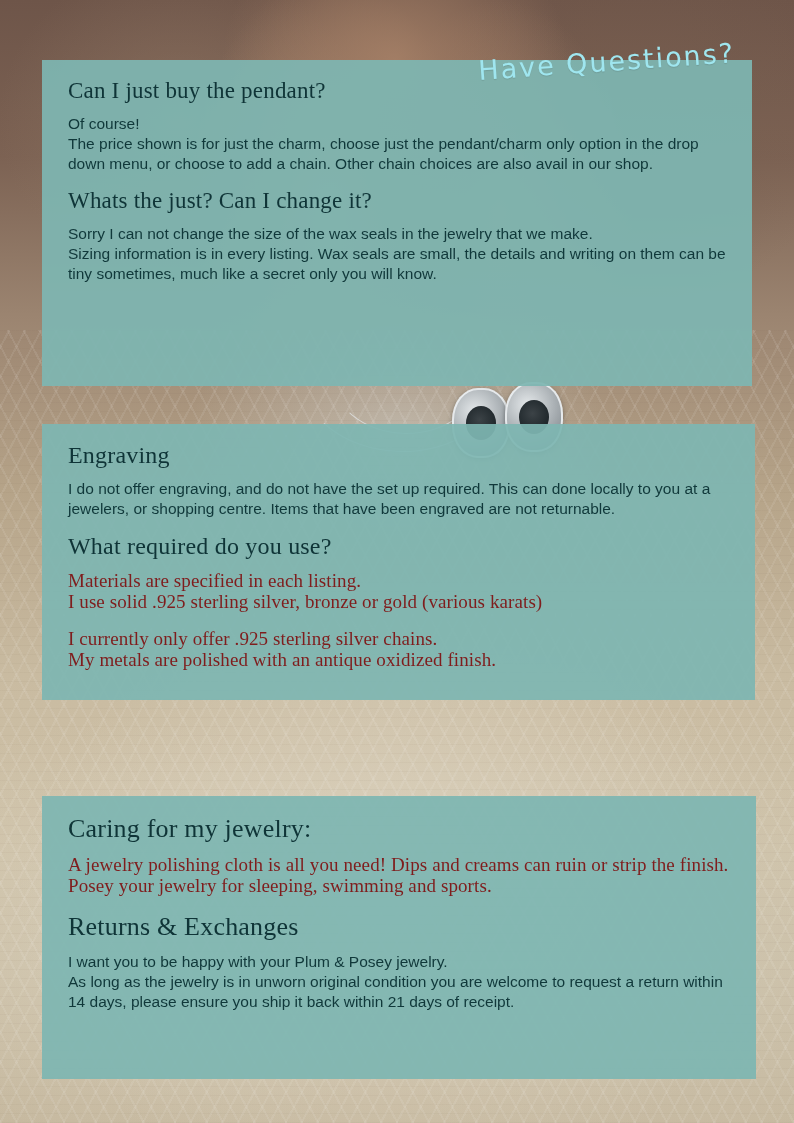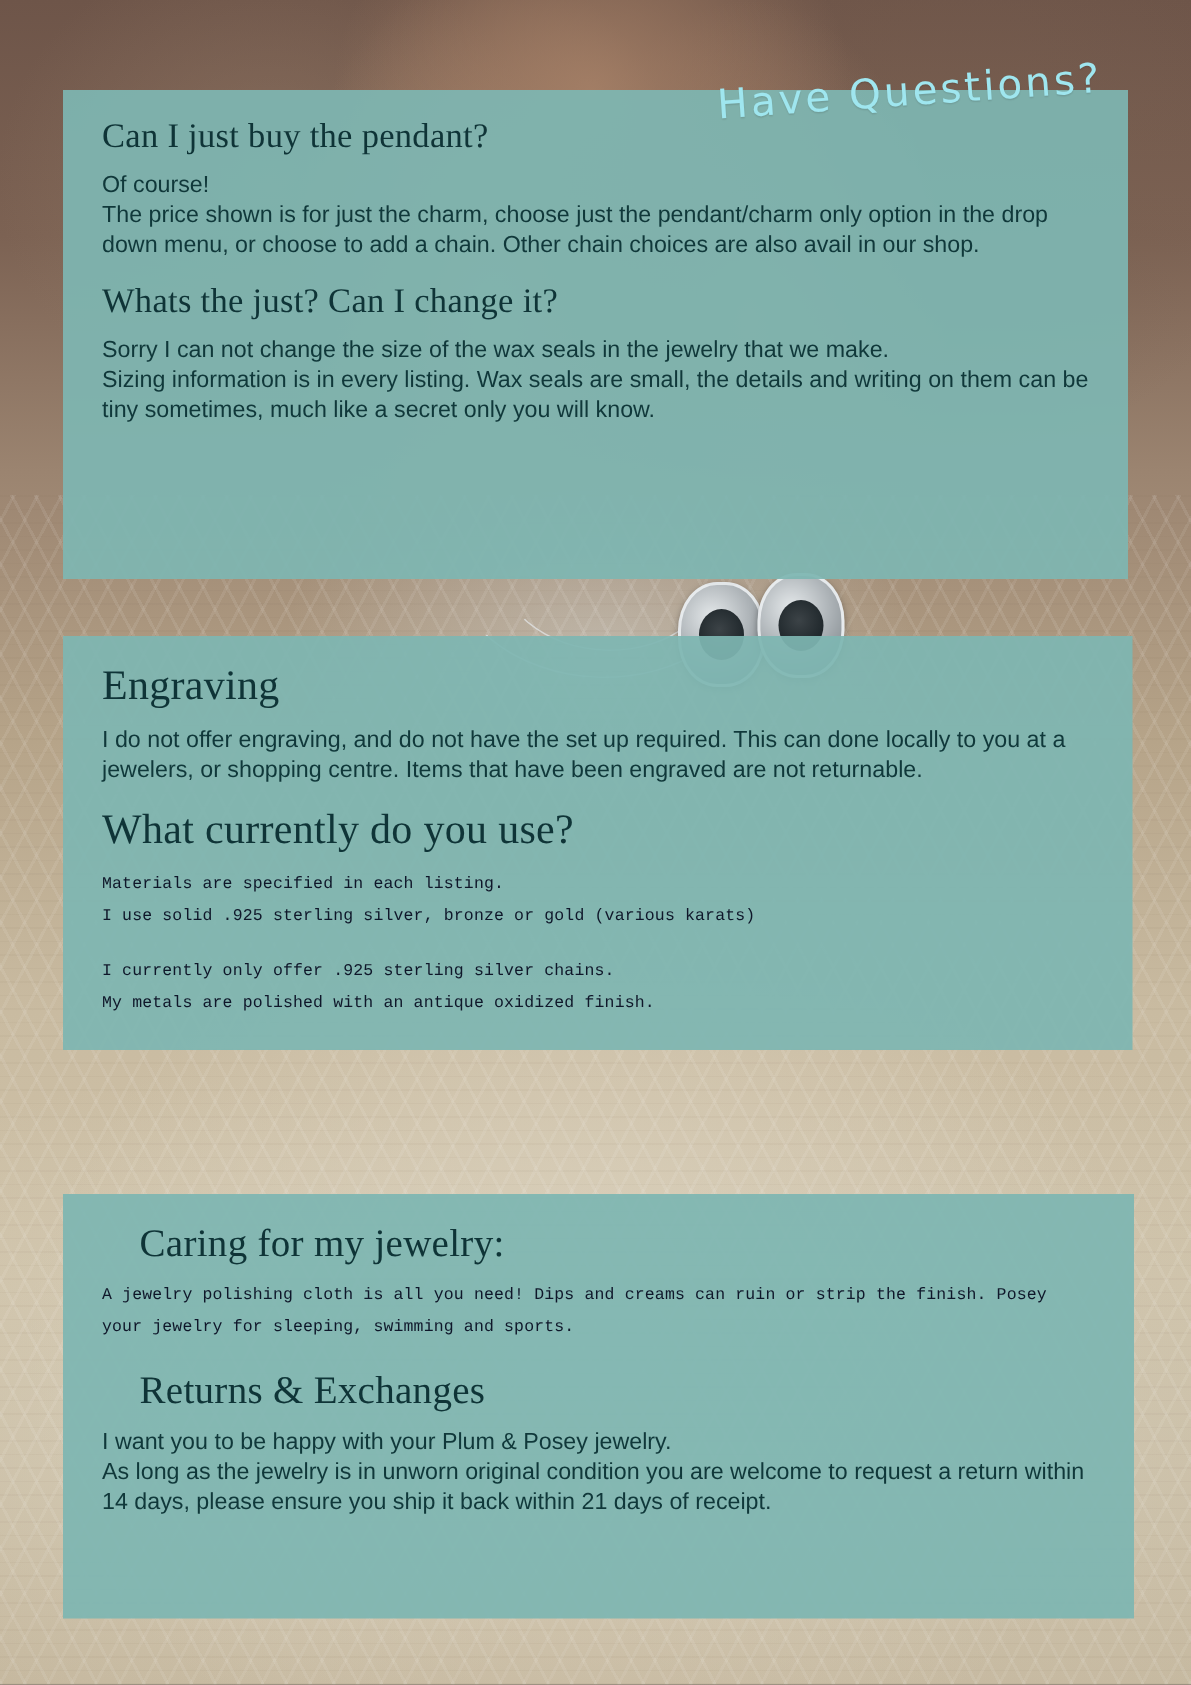--- a/index.html
+++ b/index.html
@@ -99,24 +99,24 @@
   p.body {
     font-family: Liberation Sans, sans-serif;
     font-size: 15.5px;
     line-height: 20px;
     color: #10383a;
     margin: 0 0 14px 0;
   }
   p.body.last { margin-bottom: 0; }
 
   p.mono {
-    font-family: Liberation Mono, monospace;
-    font-size: 11px;
+    font-family: Liberation Serif, serif;
+    font-size: 19px;
     line-height: 21px;
-    color: #0f172a;
+    color: #7f1d1d;
     margin: 0 0 16px 0;
     letter-spacing: 0.1px;
   }
   p.mono.last { margin-bottom: 0; }
 
   
   #have-questions {
     position: absolute;
     left: 478px;
     top: 46px;
@@ -124,22 +124,22 @@
     font-family: "DejaVu Sans", sans-serif;
     font-size: 27px;
     color: #9fe6ef;
     letter-spacing: 2px;
     line-height: 32px;
     transform: rotate(-4deg);
     text-shadow: 0 1px 1px rgba(0,0,0,0.10);
   }
 
   
-  h2.q.big { font-size: 28px; }
-  h2.q.bigger { font-size: 26px; margin-left: 25px; }
+  h2.q.big { font-size: 24px; }
+  h2.q.bigger { font-size: 26px; }
 </style>
 </head>
 <body>
 
 <div id="bg"></div>
 <div id="bg-skin"></div>
 <div id="bg-lace"></div>
 <div class="chain" id="chain-a"></div>
 <div class="chain" id="chain-b"></div>
 <div class="pendant" id="pendant-1"></div>
@@ -157,21 +157,21 @@
   </div>
 </section>
 
 <div id="have-questions">Have Questions?</div>
 
 <section class="panel" id="panel-materials">
   <div class="panel-inner">
     <h2 class="q big">Engraving</h2>
     <p class="body">I do not offer engraving, and do not have the set up required.  This can done locally to you at a jewelers, or shopping centre.  Items that have been engraved are not returnable.</p>
 
-    <h2 class="q big">What currently do you use?</h2>
+    <h2 class="q big">What required do you use?</h2>
     <p class="mono" style="white-space:pre-line;">Materials are specified in each listing.
 I use solid .925 sterling silver, bronze or gold (various karats)</p>
     <p class="mono last" style="white-space:pre-line;">I currently only offer .925 sterling silver chains.
 My metals are polished with an antique oxidized finish.</p>
   </div>
 </section>
 
 <section class="panel" id="panel-care">
   <div class="panel-inner">
     <h2 class="q bigger">Caring for my jewelry:</h2>

